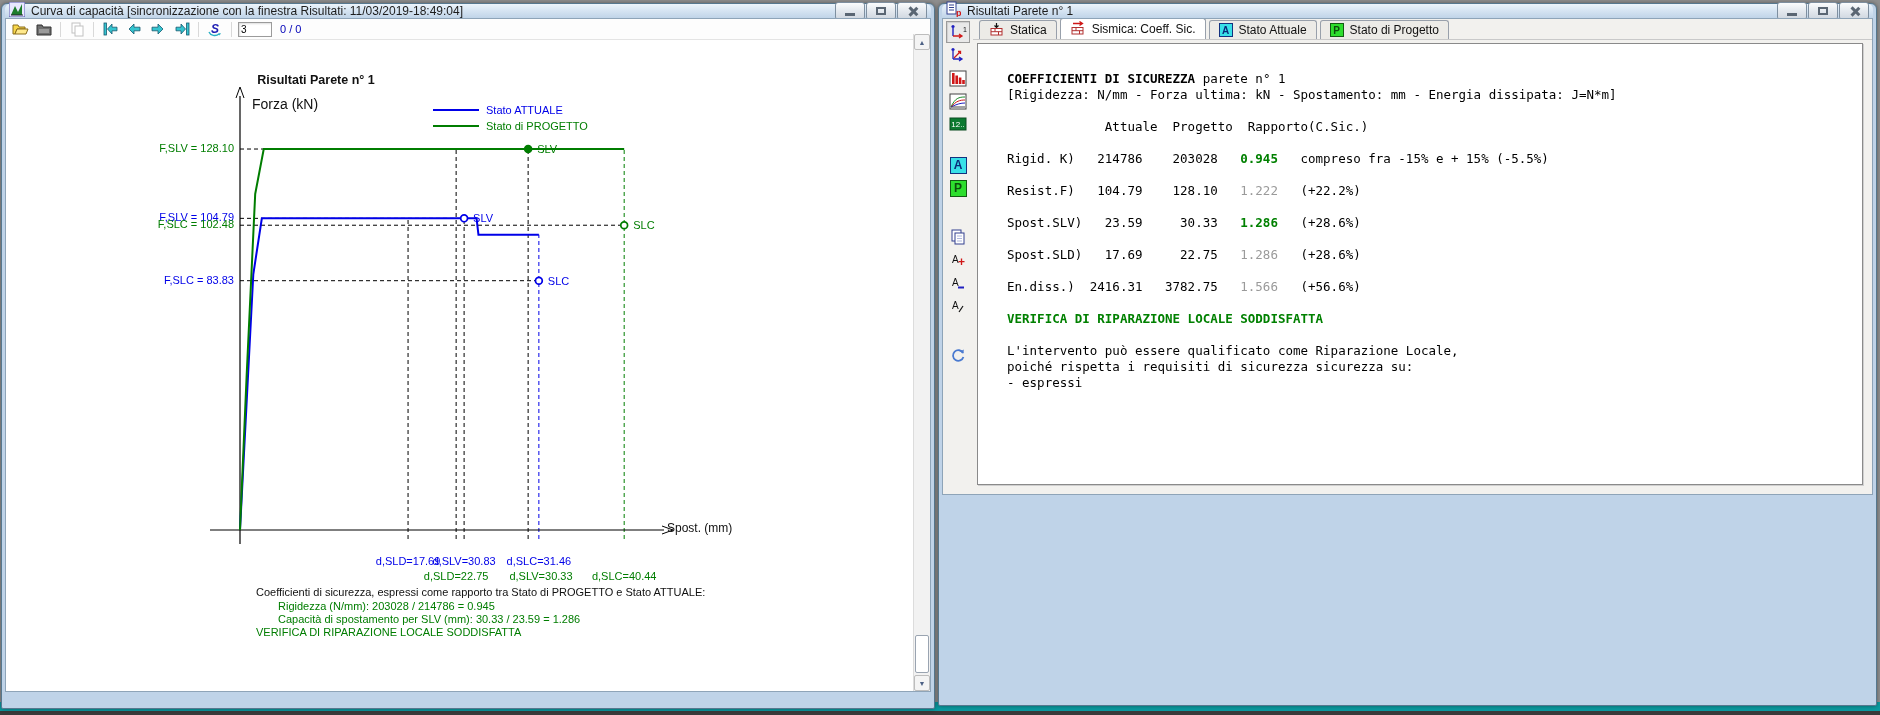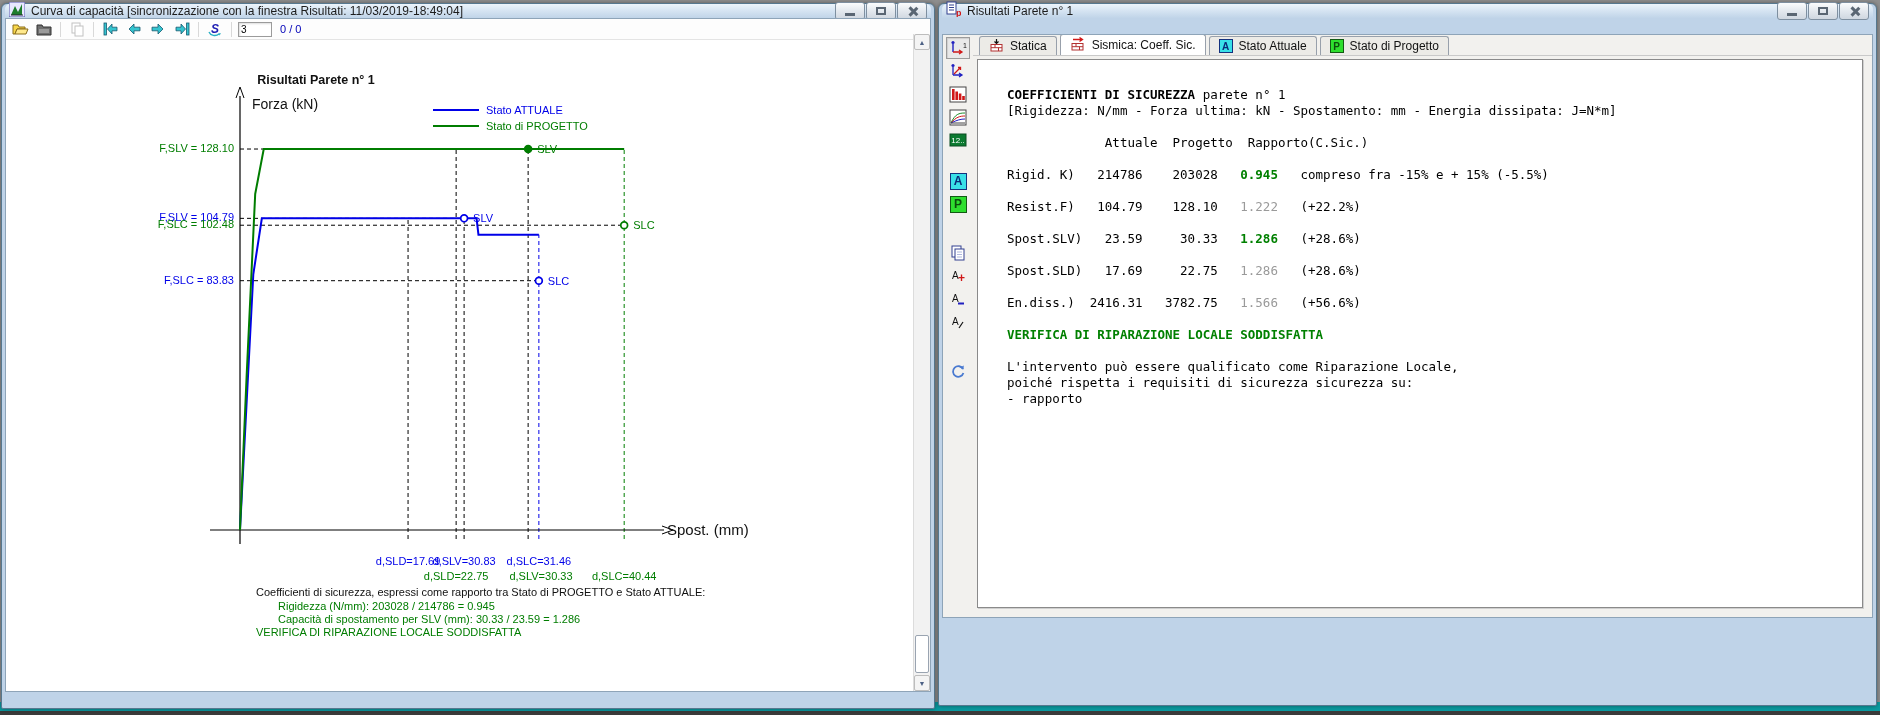--- a/index.html
+++ b/index.html
@@ -30,40 +30,40 @@
   .toolbar { height:21px; display:flex; align-items:center; gap:4px; padding:0 4px; background:#fdfdfd; border-bottom:1px solid #e4e4e4; }
   .tbi { width:20px; height:17px; display:flex; align-items:center; justify-content:center; }
   .tsep { width:1px; height:15px; background:#d9d9d9; margin:0 2px; }
   .tb-input { width:34px; height:15px; border:1px solid #9b9b9b; box-shadow:inset 1px 1px 2px #ddd; font-size:10px; padding:0 2px; font-family:"Liberation Sans",sans-serif; }
   .tb-count { font-size:11px; color:#0000b8; margin-left:4px; }
 
   .chart-area { position:absolute; left:0; top:21px; width:911px; height:652px; background:#fff; }
   #chart-svg { position:absolute; left:0; top:0; }
   .chart-title { position:absolute; left:230px; top:33px; width:160px; text-align:center; font-size:12.5px; font-weight:bold; color:#111; }
   .ylab { position:absolute; left:246px; top:56px; font-size:14px; color:#111; }
-  .xlab { position:absolute; left:661px; top:481px; font-size:15px; color:#111; }
+  .xlab { position:absolute; left:661px; top:481px; font-size:12px; color:#111; }
   .legend { position:absolute; left:427px; top:62px; }
   .legend-row { display:flex; align-items:center; gap:7px; height:16px; }
   .legend-swatch { width:46px; height:2px; }
   .legend-text { font-size:11px; }
   .yguide-label { position:absolute; right:683px; font-size:11px; white-space:nowrap; }  
   .xguide-label { position:absolute; transform:translateX(-50%); font-size:11px; white-space:nowrap; }
   .ann { position:absolute; font-size:11px; color:#111; white-space:nowrap; }
   .ann.green { color:#007d00; }
 
   
   .vscroll { position:absolute; right:0; top:15px; bottom:0; width:17px; background:#f2f2f2; border-left:1px solid #dcdcdc; }
   .sbtn { position:absolute; left:0; width:16px; height:16px; background:#f4f4f4; border:1px solid #bdbdbd; border-radius:2px;
           font-size:7px; color:#4d6185; display:flex; align-items:center; justify-content:center; }
   .sbtn.up { top:0; } .sbtn.down { bottom:0; }
   .sthumb { position:absolute; left:1px; top:601px; width:14px; height:38px; background:#fff; border:1px solid #9aa4b1; border-radius:2px; }
 
   
   #win-right { left:938px; top:3px; width:939px; height:703px; }
-  #win-right .client { height:584px; background:#f2f1ee;margin-top:16px; }
+  #win-right .client { height:477px; background:#f2f1ee; }
   .tabbar { position:absolute; left:30px; top:0; right:0; height:21px; display:flex; align-items:flex-end; gap:3px; padding-left:6px; border-bottom:1px solid #c9c9c9; }
   .tab { display:inline-flex; align-items:center; gap:6px; height:19px; padding:0 9px; font-size:12px; color:#111;
          border:1px solid #98a0ab; border-bottom:none; border-radius:3px 3px 0 0; background:#ecebe7; }
   .tab.active { background:#fff; height:21px; }
   .badge { width:14px; height:14px; display:inline-flex; align-items:center; justify-content:center; font-size:10px; font-weight:bold; border:1px solid #14317e; }
   .badge-a { background:#39e0e8; color:#0a2a7a; }
   .badge-p { background:#2ede2e; color:#0c4d0c; border-color:#135a13; }
 
   .side-toolbar { position:absolute; left:0; top:0; width:30px; bottom:0; background:#f2f1ee; display:flex; flex-direction:column; align-items:center; padding-top:2px; }
   .vt-btn { width:24px; height:22px; display:flex; align-items:center; justify-content:center; margin-bottom:1px; border:1px solid transparent; }
@@ -385,16 +385,16 @@
       <div class="mline"><span>Spost.SLV)   23.59     30.33   </span><span class="ratio ratio-good">1.286</span><span>   (+28.6%)</span></div>
       <div class="mspace"></div>
       <div class="mline"><span>Spost.SLD)   17.69     22.75   </span><span class="ratio ratio-muted">1.286</span><span>   (+28.6%)</span></div>
       <div class="mspace"></div>
       <div class="mline"><span>En.diss.)  2416.31   3782.75   </span><span class="ratio ratio-muted">1.566</span><span>   (+56.6%)</span></div>
       <div class="mspace"></div>
       <div class="mline verdict">VERIFICA DI RIPARAZIONE LOCALE SODDISFATTA</div>
       <div class="mspace"></div>
       <div class="mline">L'intervento può essere qualificato come Riparazione Locale,</div>
       <div class="mline">poiché rispetta i requisiti di sicurezza sicurezza su:</div>
-      <div class="mline">- rapporto</div>
+      <div class="mline">- espressi</div>
     </div>
   </div>
 </div>
 
 </body></html>

